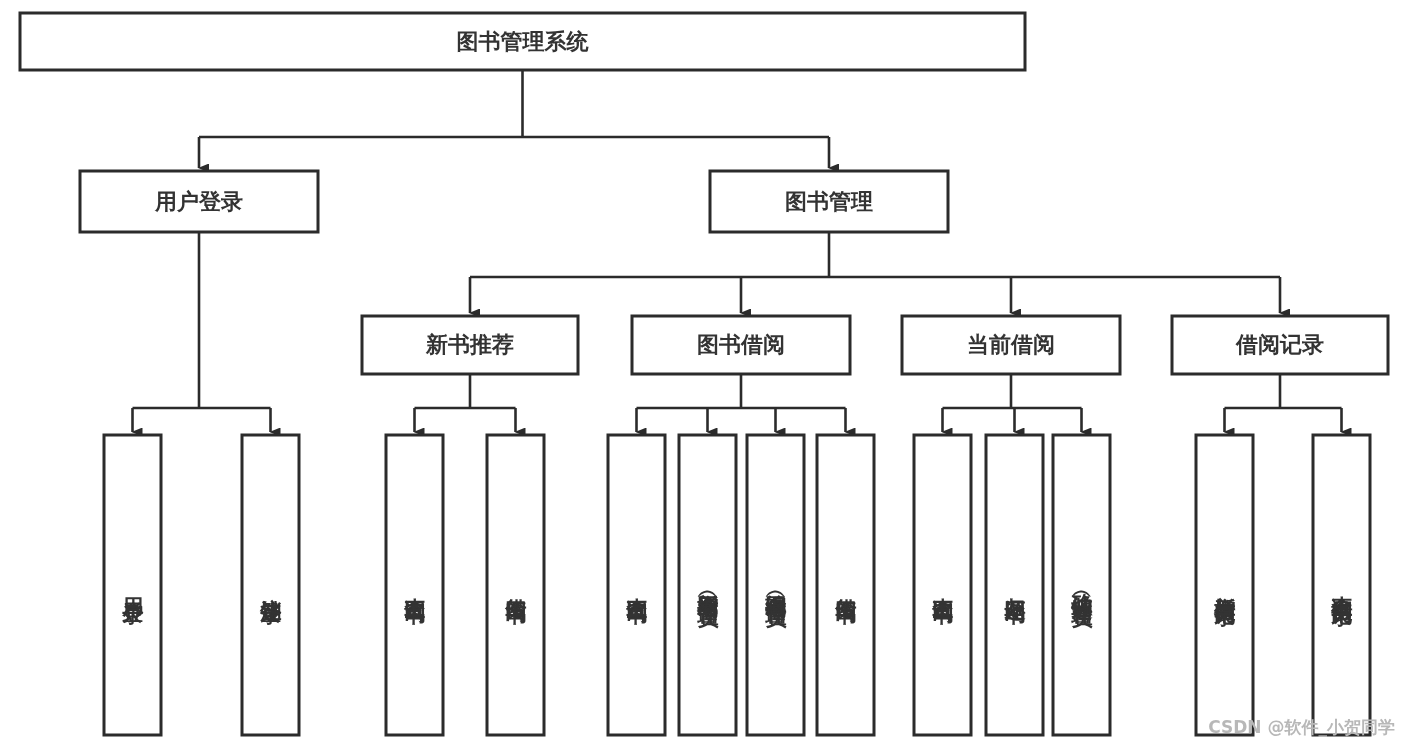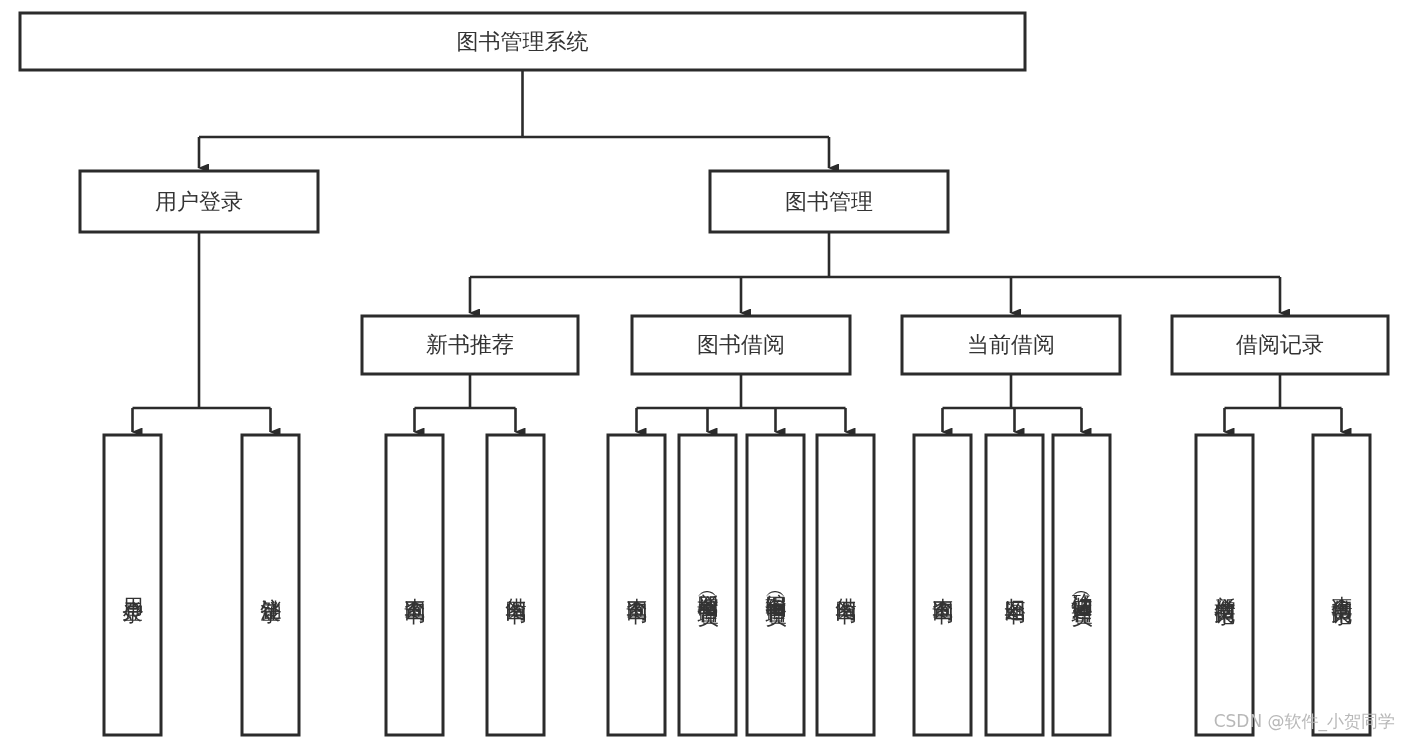--- a/index.html
+++ b/index.html
@@ -10,20 +10,21 @@
   body {
     width: 1405px;
     height: 747px;
     font-family: "DejaVu Sans", "Liberation Sans", sans-serif;
     overflow: hidden;
   }
   #diagram-root {
     position: relative;
     width: 1405px;
     height: 747px;
+    font-weight: bold;
   }
   svg.flow {
     position: absolute;
     left: 0;
     top: 0;
     width: 1405px;
     height: 747px;
   }
   .node-box {
     fill: #ffffff;
@@ -50,21 +51,21 @@
     writing-mode: vertical-rl;
     text-orientation: upright;
     letter-spacing: 2px;
     line-height: 1;
     white-space: nowrap;
     pointer-events: none;
   }
   .watermark {
     position: absolute;
     right: 10px;
-    bottom: 14px;
+    bottom: 8px;
     font-family: "DejaVu Sans", "Liberation Sans", sans-serif;
     font-size: 17px;
     color: #b8b8b8;
     white-space: nowrap;
   }
 </style>
 </head>
 <body>
 
 <div id="diagram-root">

